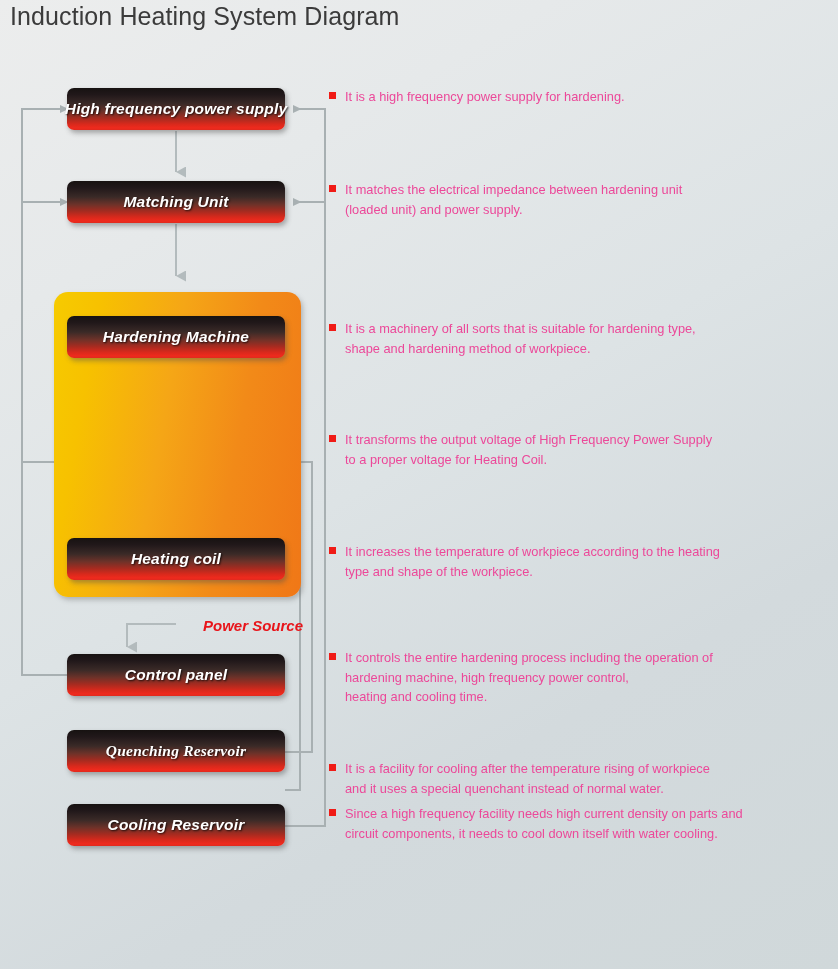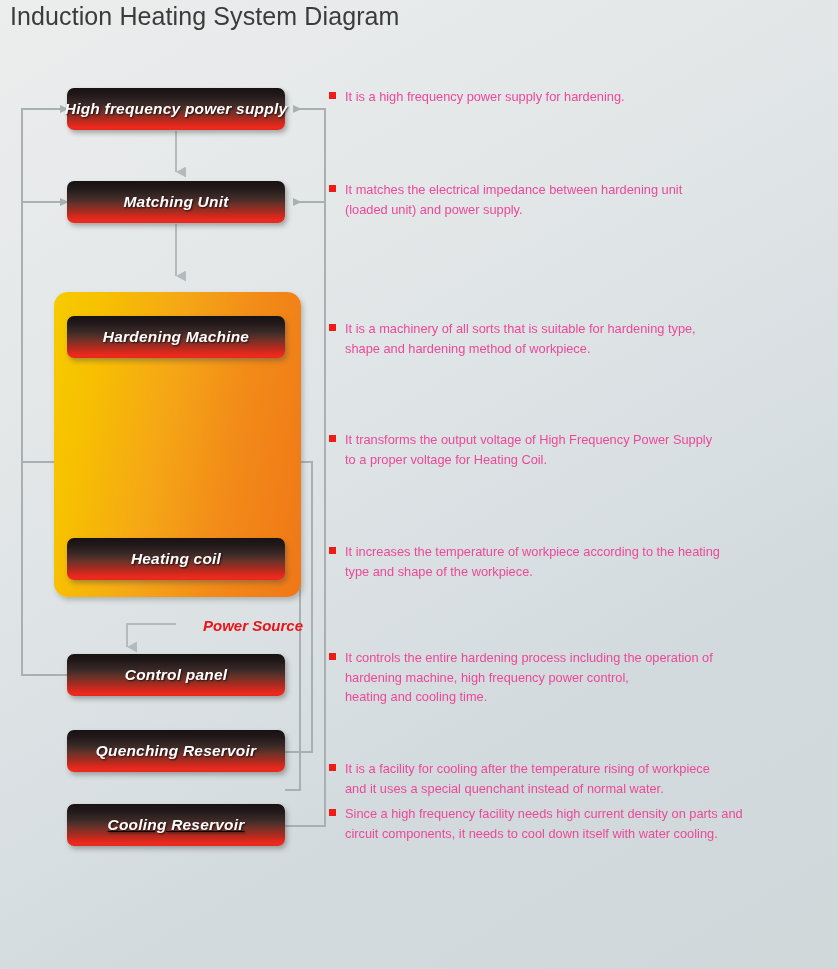--- a/index.html
+++ b/index.html
@@ -81,22 +81,22 @@
     font-style: italic;
     letter-spacing: 0.2px;
     text-shadow: 1px 1px 2px rgba(0,0,0,0.75);
     white-space: nowrap;
   }
 
   
   #node-hfps   { left: 67px; top: 88px; }
   #node-mu     { left: 67px; top: 181px; }
   #node-cp     { left: 67px; top: 654px; align-items: center; }
-  #node-qr     { left: 67px; top: 730px; }
-  #node-cr     { left: 67px; top: 804px; text-decoration: underline; }
+  #node-qr     { left: 67px; top: 730px; font-family: Liberation Serif, serif; }
+  #node-cr     { left: 67px; top: 804px; }
 
   
   #node-hm { left: 13px; top: 24px; }
   #node-ct { left: 13px; top: 136px; }
   #node-hc { left: 13px; top: 246px; }
 
   
   #power-source-label {
     position: absolute;
     left: 178px;

